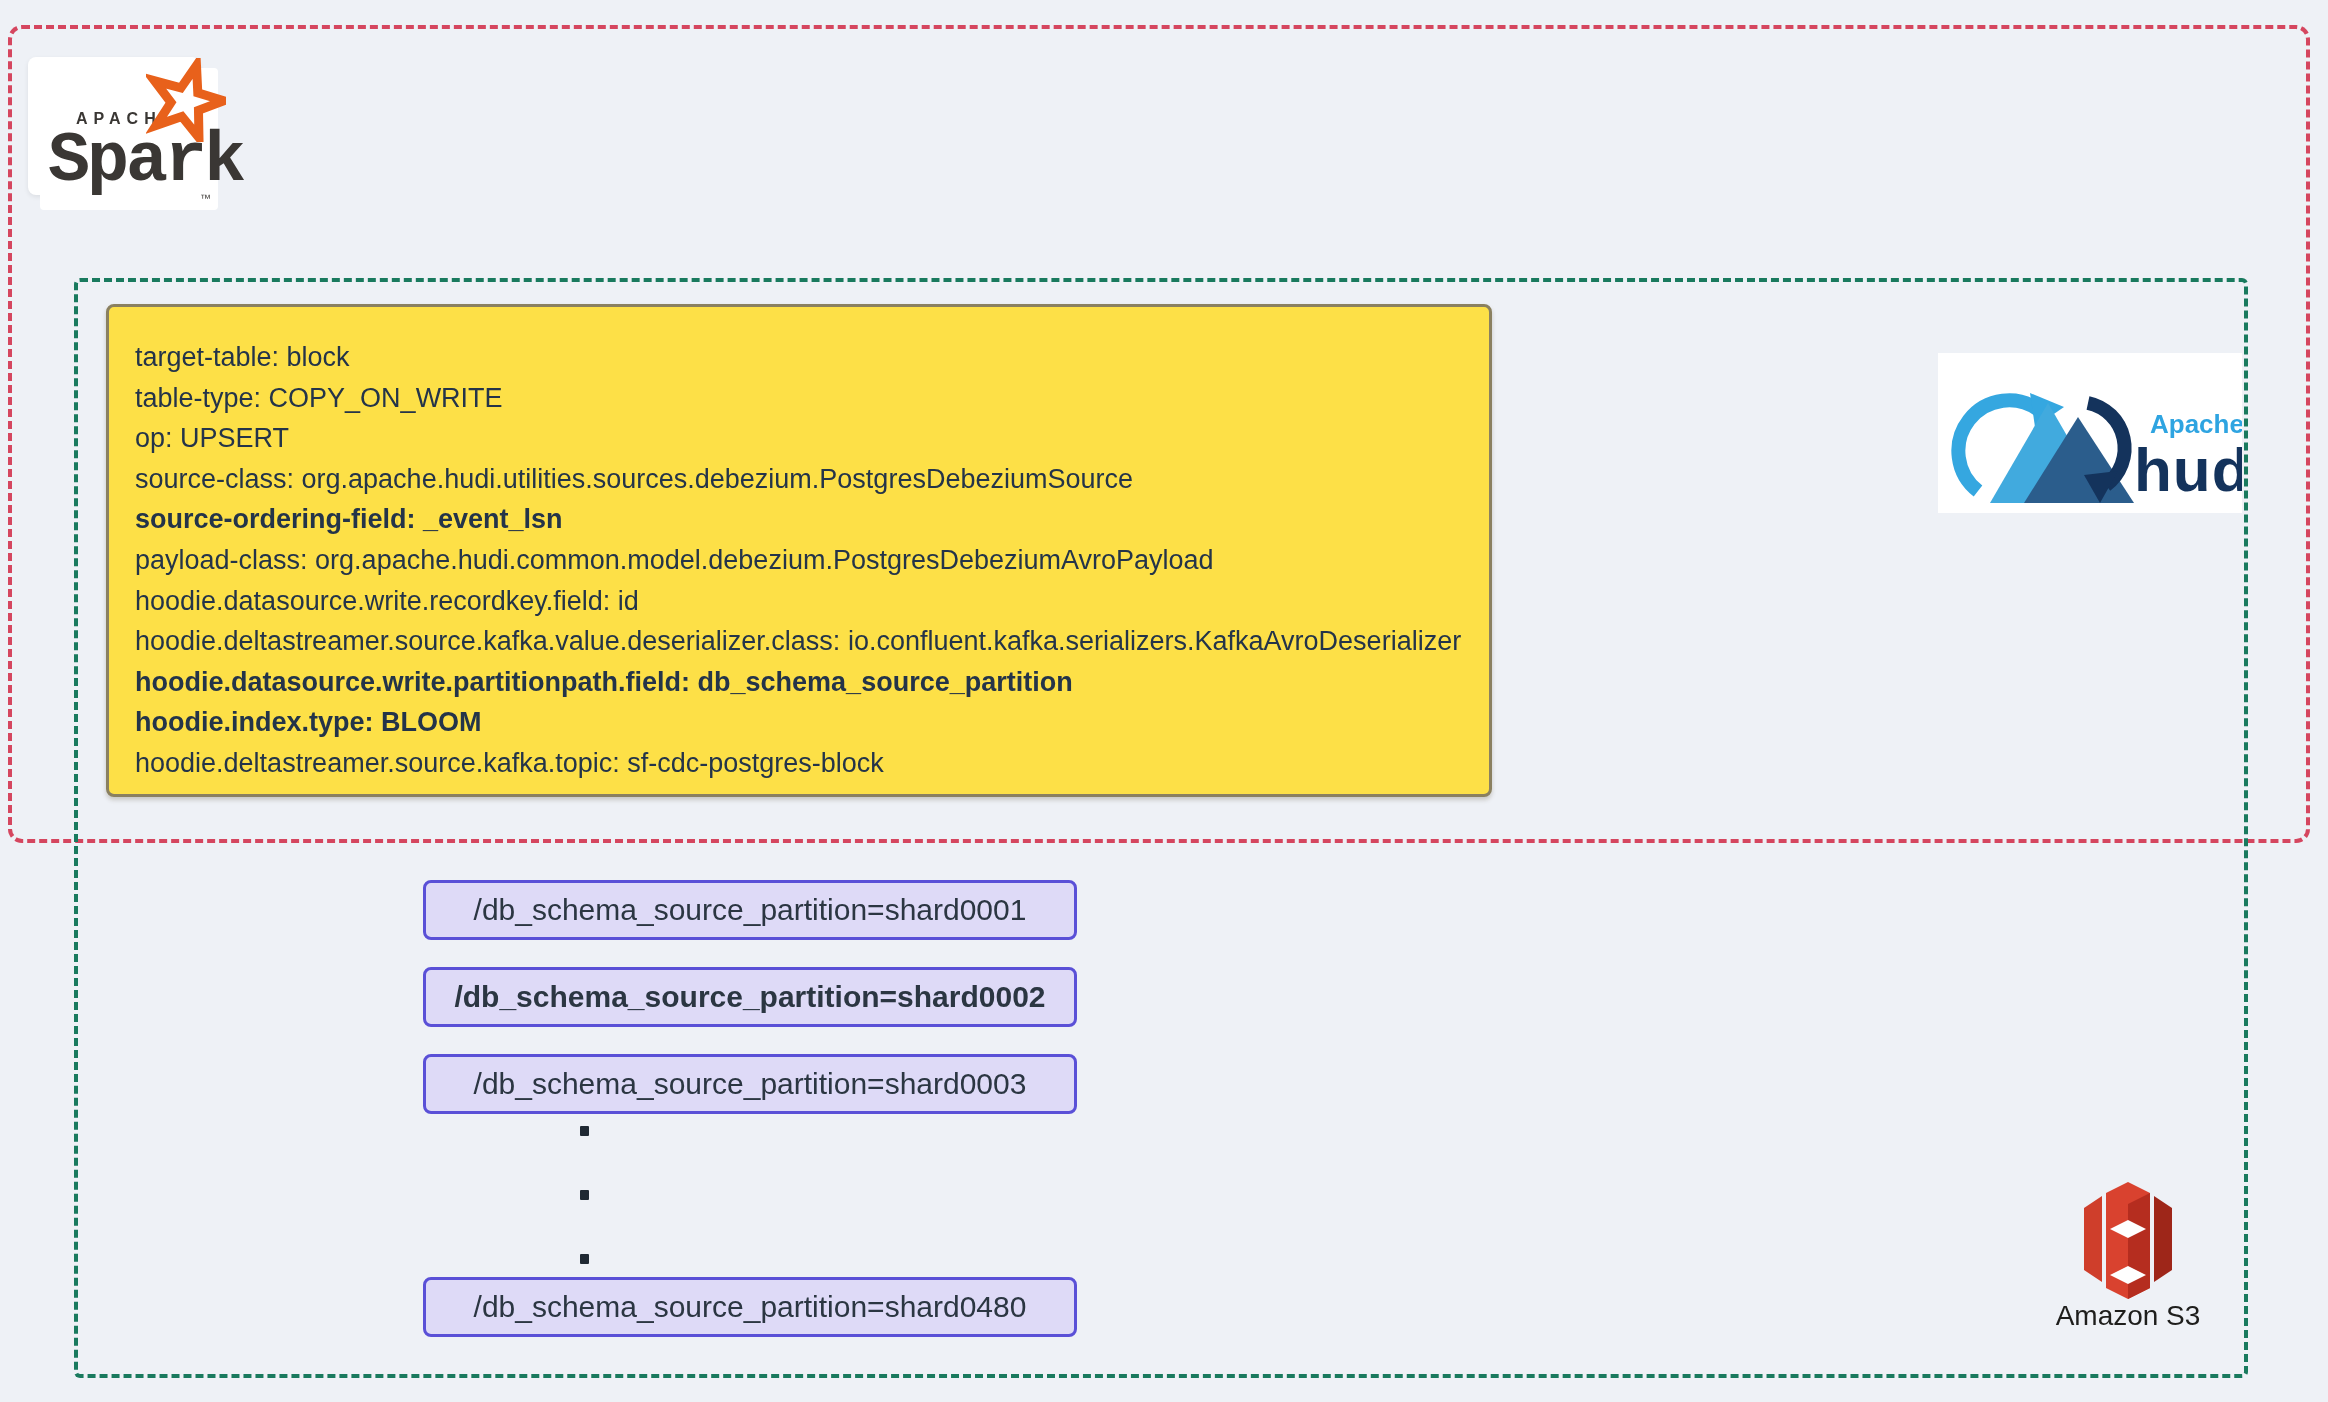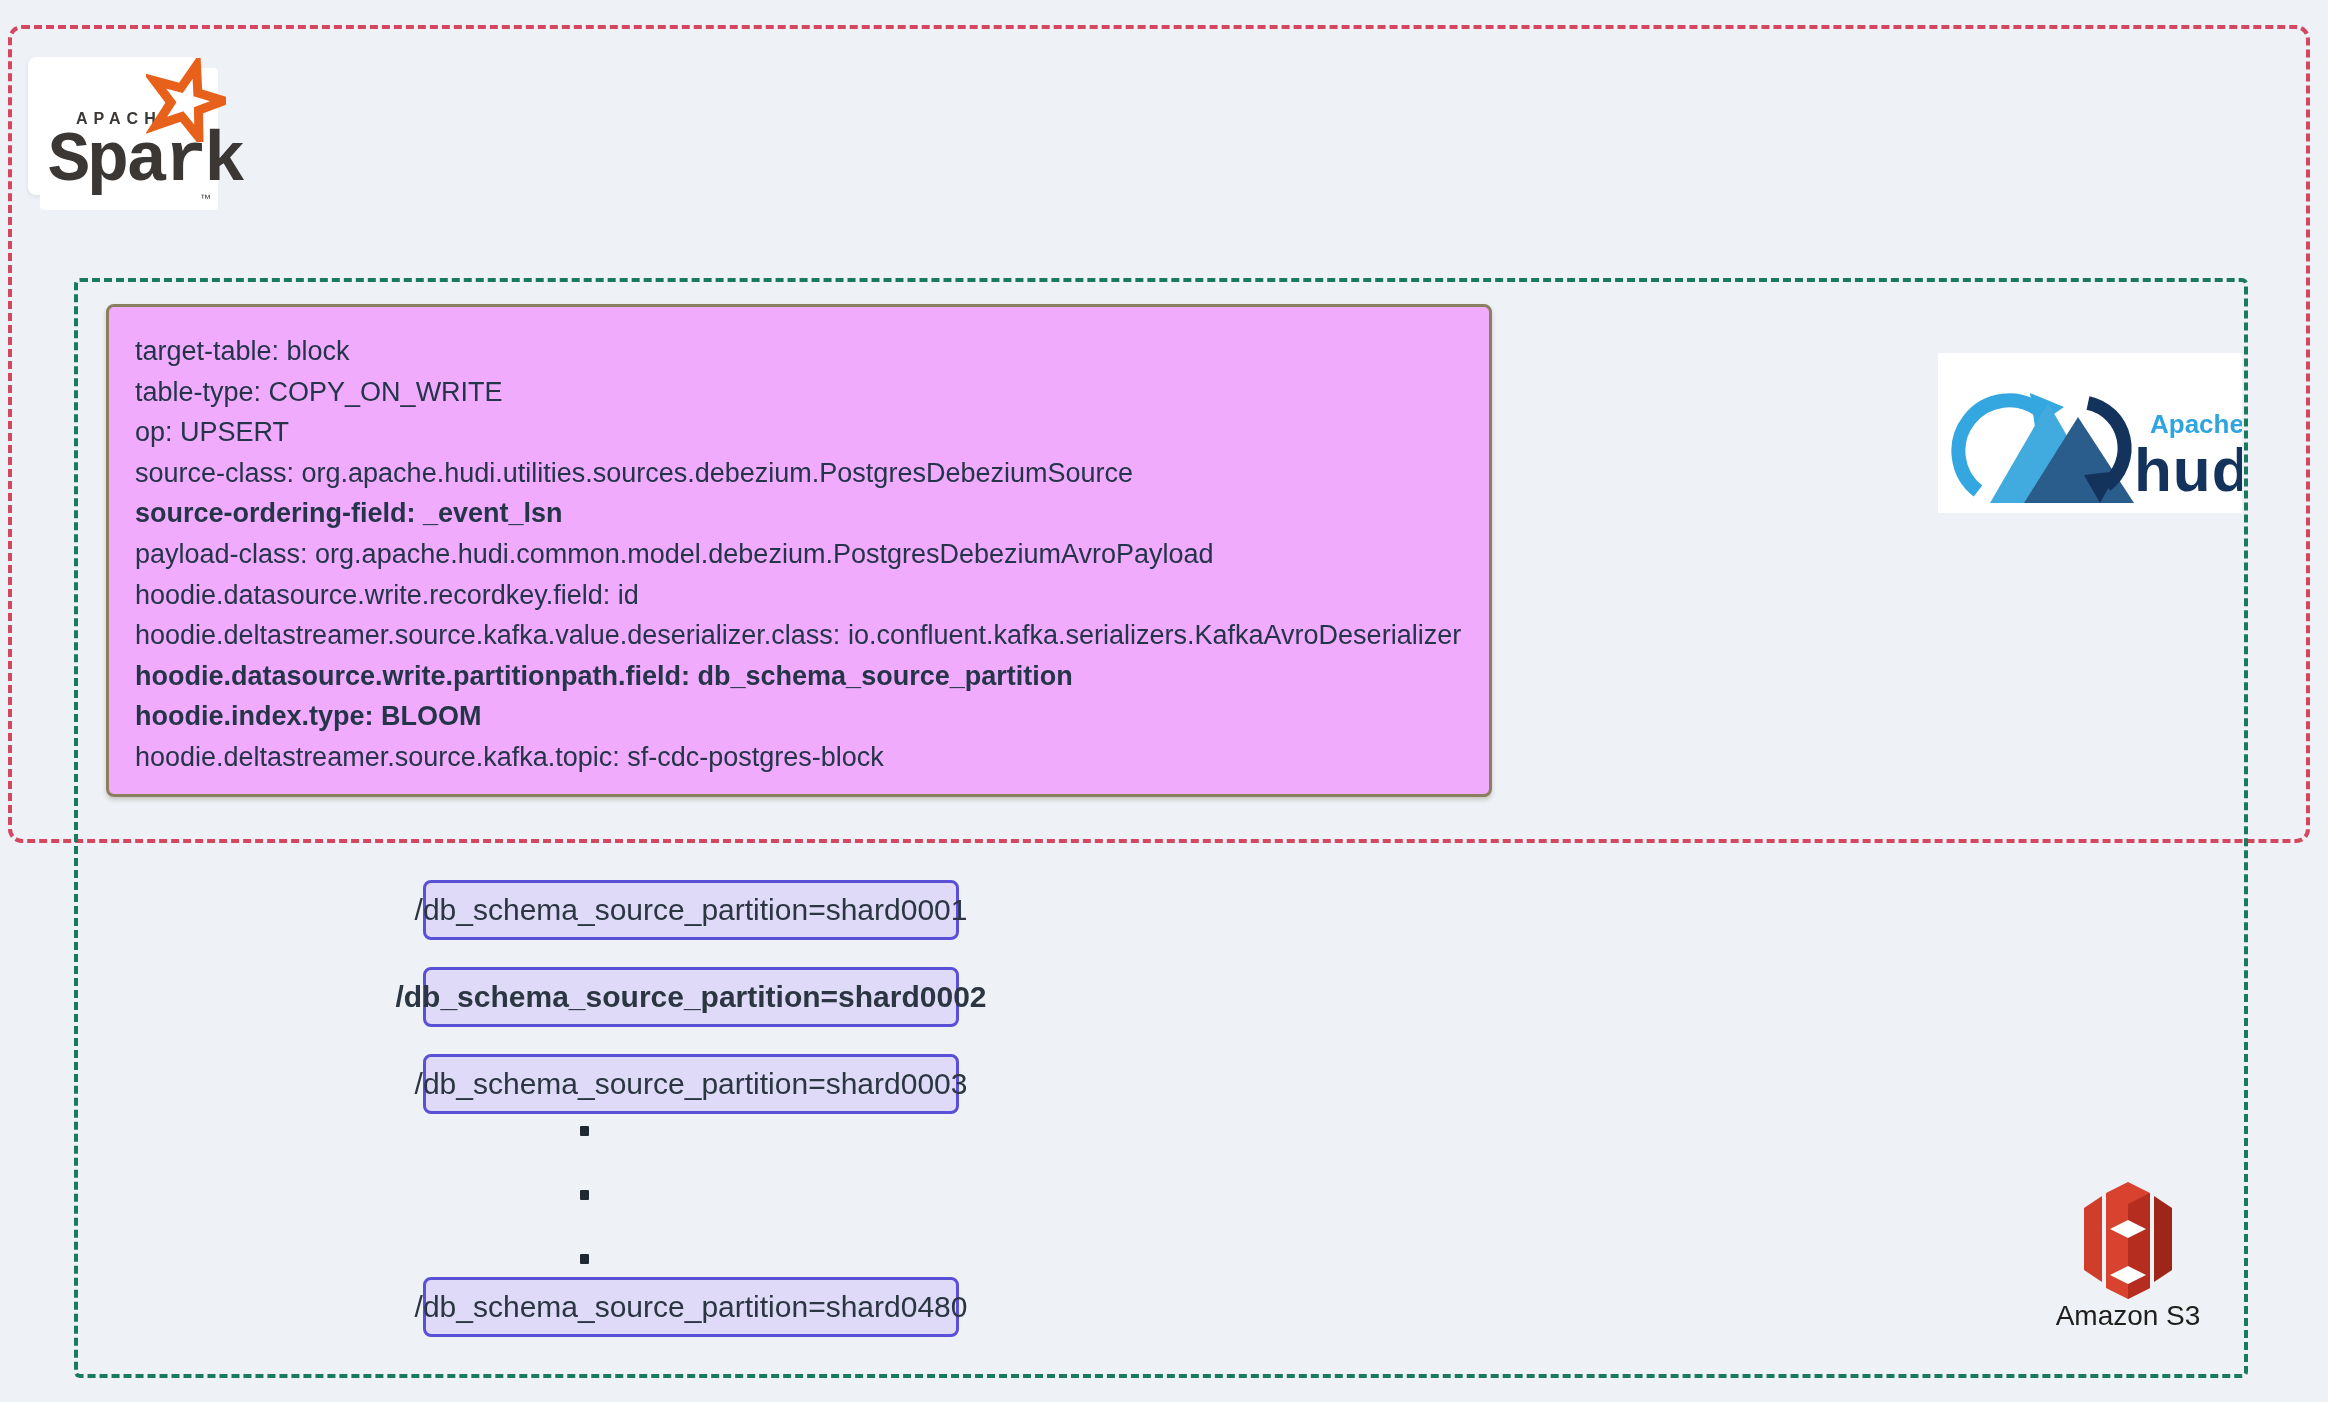--- a/index.html
+++ b/index.html
@@ -82,46 +82,46 @@
     left: 200px; top: 192px;
     font-size: 11px;
     color: #3a3734;
   }
   
   .config-box {
     position: absolute;
     left: 106px; top: 304px;
     width: 1386px; height: 493px;
     box-sizing: border-box;
-    background: #f0abfc;
+    background: #fde047;
     border: 3px solid #8a8060;
     border-radius: 8px;
     box-shadow: 0 3px 4px rgba(90,80,50,0.25);
-    padding: 24px 26px;
+    padding: 30px 26px;
   }
   .cfg-line {
     font-size: 27px;
     line-height: 40.6px;
     color: #243449;
     white-space: nowrap;
     font-weight: 400;
   }
   .cfg-line.bold { font-weight: 700; }
   
   .hudi-card {
     position: absolute;
     left: 1938px; top: 353px;
     width: 304px; height: 160px;
     background: #ffffff;
   }
   
   .partition-chip {
     position: absolute;
     left: 423px;
-    width: 536px; height: 60px;
+    width: 654px; height: 60px;
     box-sizing: border-box;
     background: #dedaf7;
     border: 3px solid #5a50d7;
     border-radius: 8px;
     display: flex;
     align-items: center;
     justify-content: center;
     font-size: 30px;
     color: #2b3642;
     white-space: nowrap;

